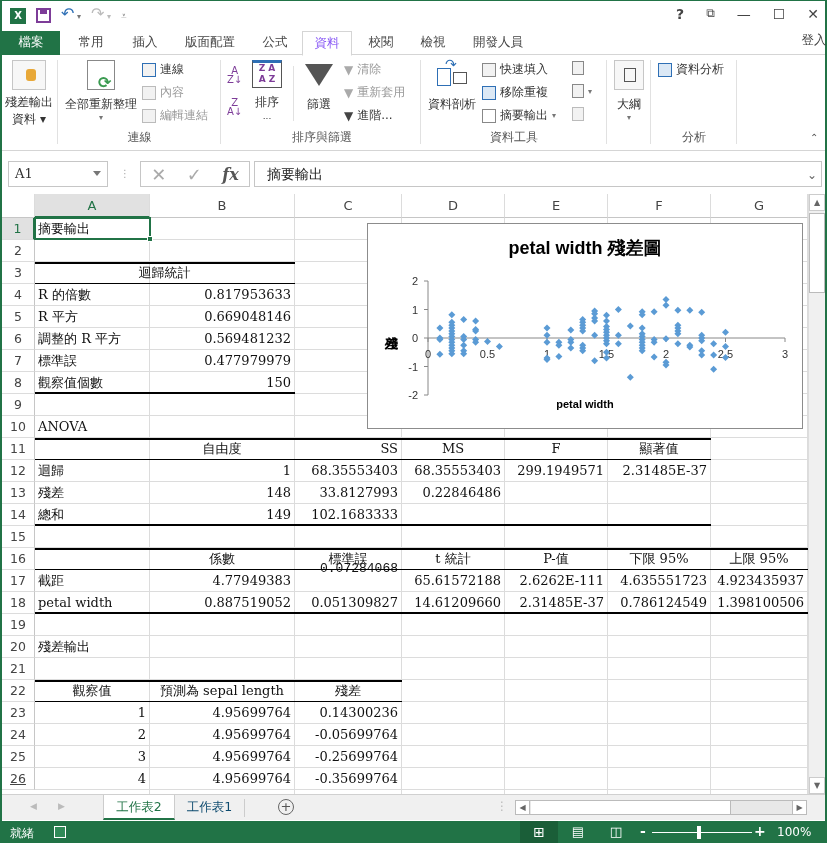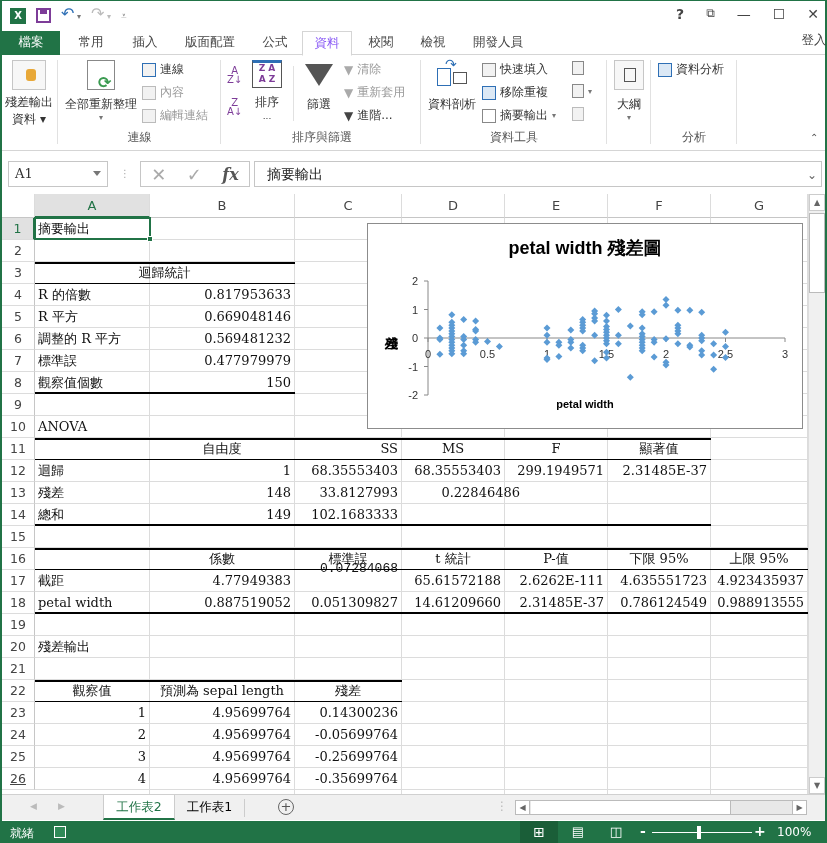--- a/index.html
+++ b/index.html
@@ -33,21 +33,21 @@
 .rowhdr{position:absolute;left:0;width:33px;text-align:center;color:#444;font-size:12.5px;border-bottom:1px solid #dcdcdc;border-right:1px solid #c6c6c6;background:#fff}
 .rowhdr.sel{background:#e1e1e1;color:#217346;border-right:2px solid #217346}
 .cell{position:absolute;font-family:"DejaVu Serif","Liberation Serif",serif;font-size:13px;color:#111;white-space:nowrap;overflow:hidden;padding:0 3px;line-height:21px}
 .r{text-align:right}
 .c{text-align:center}
 .gl{position:absolute;background:#dcdcdc}
 .bl{position:absolute;background:#000}
 .chart{position:absolute;left:365px;top:222px;width:436px;height:206px;background:#fff;border:1px solid #8c8c8c}
 .vscroll{position:absolute;right:0;top:193px;width:17px;height:600px;background:#f0f0f0;border-left:1px solid #ddd}
 .sheetbar{position:absolute;left:0;top:793px;width:823px;height:26px;background:#f0f0f0;border-top:1px solid #d0d0d0}
-.stab{position:absolute;top:0;height:25px;line-height:24px;font-size:12.5px;color:#000000;text-align:center}
+.stab{position:absolute;top:0;height:25px;line-height:24px;font-size:12.5px;color:#0c4a6e;text-align:center}
 .stab.active{background:#fff;color:#217346;border-bottom:2px solid #217346;border-left:1px solid #ccc;border-right:1px solid #ccc}
 .status{position:absolute;left:0;top:820px;width:823px;height:23px;background:#217346;color:#fff;font-size:12px}
 </style>
 </head>
 <body>
 
 <div class="win">
 
   <div class="titlebar">
     <div class="qat">
@@ -300,21 +300,21 @@
         <div class="cell c" style="left: 606px; width: 102px; top: 244px; height: 21px;">顯著值</div>
         <div class="cell " style="left: 33px; width: 114px; top: 266px; height: 21px;">迴歸</div>
         <div class="cell r" style="left: 148px; width: 144px; top: 266px; height: 21px;">1</div>
         <div class="cell r" style="left: 293px; width: 106px; top: 266px; height: 21px;">68.35553403</div>
         <div class="cell r" style="left: 400px; width: 102px; top: 266px; height: 21px;">68.35553403</div>
         <div class="cell r" style="left: 503px; width: 102px; top: 266px; height: 21px;">299.1949571</div>
         <div class="cell r" style="left: 606px; width: 102px; top: 266px; height: 21px;">2.31485E-37</div>
         <div class="cell " style="left: 33px; width: 114px; top: 288px; height: 21px;">殘差</div>
         <div class="cell r" style="left: 148px; width: 144px; top: 288px; height: 21px;">148</div>
         <div class="cell r" style="left: 293px; width: 106px; top: 288px; height: 21px;">33.8127993</div>
-        <div class="cell r" style="left: 419px; width: 102px; top: 288px; height: 21px;">0.22846486</div>
+        <div class="cell r" style="left: 400px; width: 102px; top: 288px; height: 21px;">0.22846486</div>
         <div class="cell " style="left: 33px; width: 114px; top: 310px; height: 21px;">總和</div>
         <div class="cell r" style="left: 148px; width: 144px; top: 310px; height: 21px;">149</div>
         <div class="cell r" style="left: 293px; width: 106px; top: 310px; height: 21px;">102.1683333</div>
         <div class="cell c" style="left: 148px; width: 144px; top: 354px; height: 21px;">係數</div>
         <div class="cell c" style="left: 293px; width: 106px; top: 354px; height: 21px;">標準誤</div>
         <div class="cell c" style="left: 400px; width: 102px; top: 354px; height: 21px;">t 統計</div>
         <div class="cell c" style="left: 503px; width: 102px; top: 354px; height: 21px;">P-值</div>
         <div class="cell c" style="left: 606px; width: 102px; top: 354px; height: 21px;">下限 95%</div>
         <div class="cell c" style="left: 709px; width: 96px; top: 354px; height: 21px;">上限 95%</div>
         <div class="cell " style="left: 33px; width: 114px; top: 376px; height: 21px;">截距</div>
@@ -323,21 +323,21 @@
         <div class="cell r" style="left: 400px; width: 102px; top: 376px; height: 21px;">65.61572188</div>
         <div class="cell r" style="left: 503px; width: 102px; top: 376px; height: 21px;">2.6262E-111</div>
         <div class="cell r" style="left: 606px; width: 102px; top: 376px; height: 21px;">4.635551723</div>
         <div class="cell r" style="left: 709px; width: 96px; top: 376px; height: 21px;">4.923435937</div>
         <div class="cell " style="left: 33px; width: 114px; top: 398px; height: 21px;">petal width</div>
         <div class="cell r" style="left: 148px; width: 144px; top: 398px; height: 21px;">0.887519052</div>
         <div class="cell r" style="left: 293px; width: 106px; top: 398px; height: 21px;">0.051309827</div>
         <div class="cell r" style="left: 400px; width: 102px; top: 398px; height: 21px;">14.61209660</div>
         <div class="cell r" style="left: 503px; width: 102px; top: 398px; height: 21px;">2.31485E-37</div>
         <div class="cell r" style="left: 606px; width: 102px; top: 398px; height: 21px;">0.786124549</div>
-        <div class="cell r" style="left: 709px; width: 96px; top: 398px; height: 21px;">0.988913555</div>
+        <div class="cell r" style="left: 709px; width: 96px; top: 398px; height: 21px;">1.398100506</div>
         <div class="cell " style="left: 33px; width: 114px; top: 442px; height: 21px;">殘差輸出</div>
         <div class="cell c" style="left: 33px; width: 114px; top: 486px; height: 21px;">觀察值</div>
         <div class="cell c" style="left: 148px; width: 144px; top: 486px; height: 21px;">預測為 sepal length</div>
         <div class="cell c" style="left: 293px; width: 106px; top: 486px; height: 21px;">殘差</div>
         <div class="cell r" style="left: 33px; width: 114px; top: 508px; height: 21px;">1</div>
         <div class="cell r" style="left: 148px; width: 144px; top: 508px; height: 21px;">4.95699764</div>
         <div class="cell r" style="left: 293px; width: 106px; top: 508px; height: 21px;">0.14300236</div>
         <div class="cell r" style="left: 33px; width: 114px; top: 530px; height: 21px;">2</div>
         <div class="cell r" style="left: 148px; width: 144px; top: 530px; height: 21px;">4.95699764</div>
         <div class="cell r" style="left: 293px; width: 106px; top: 530px; height: 21px;">-0.05699764</div>

